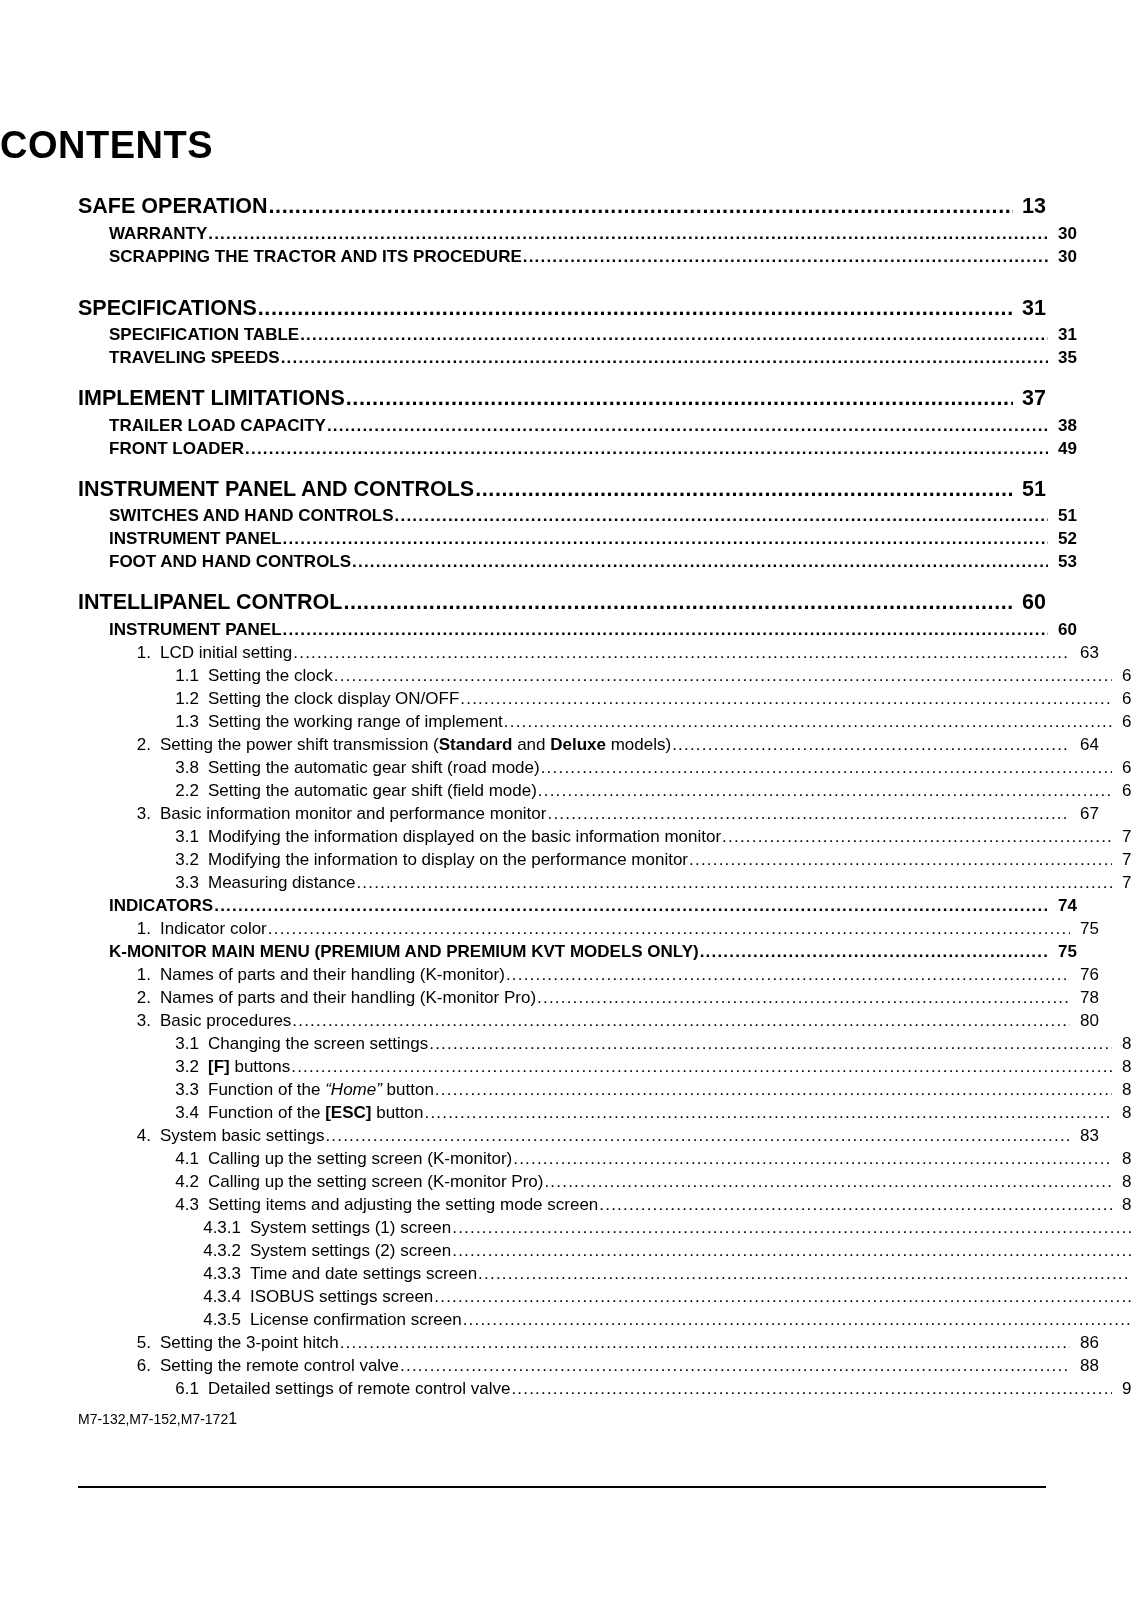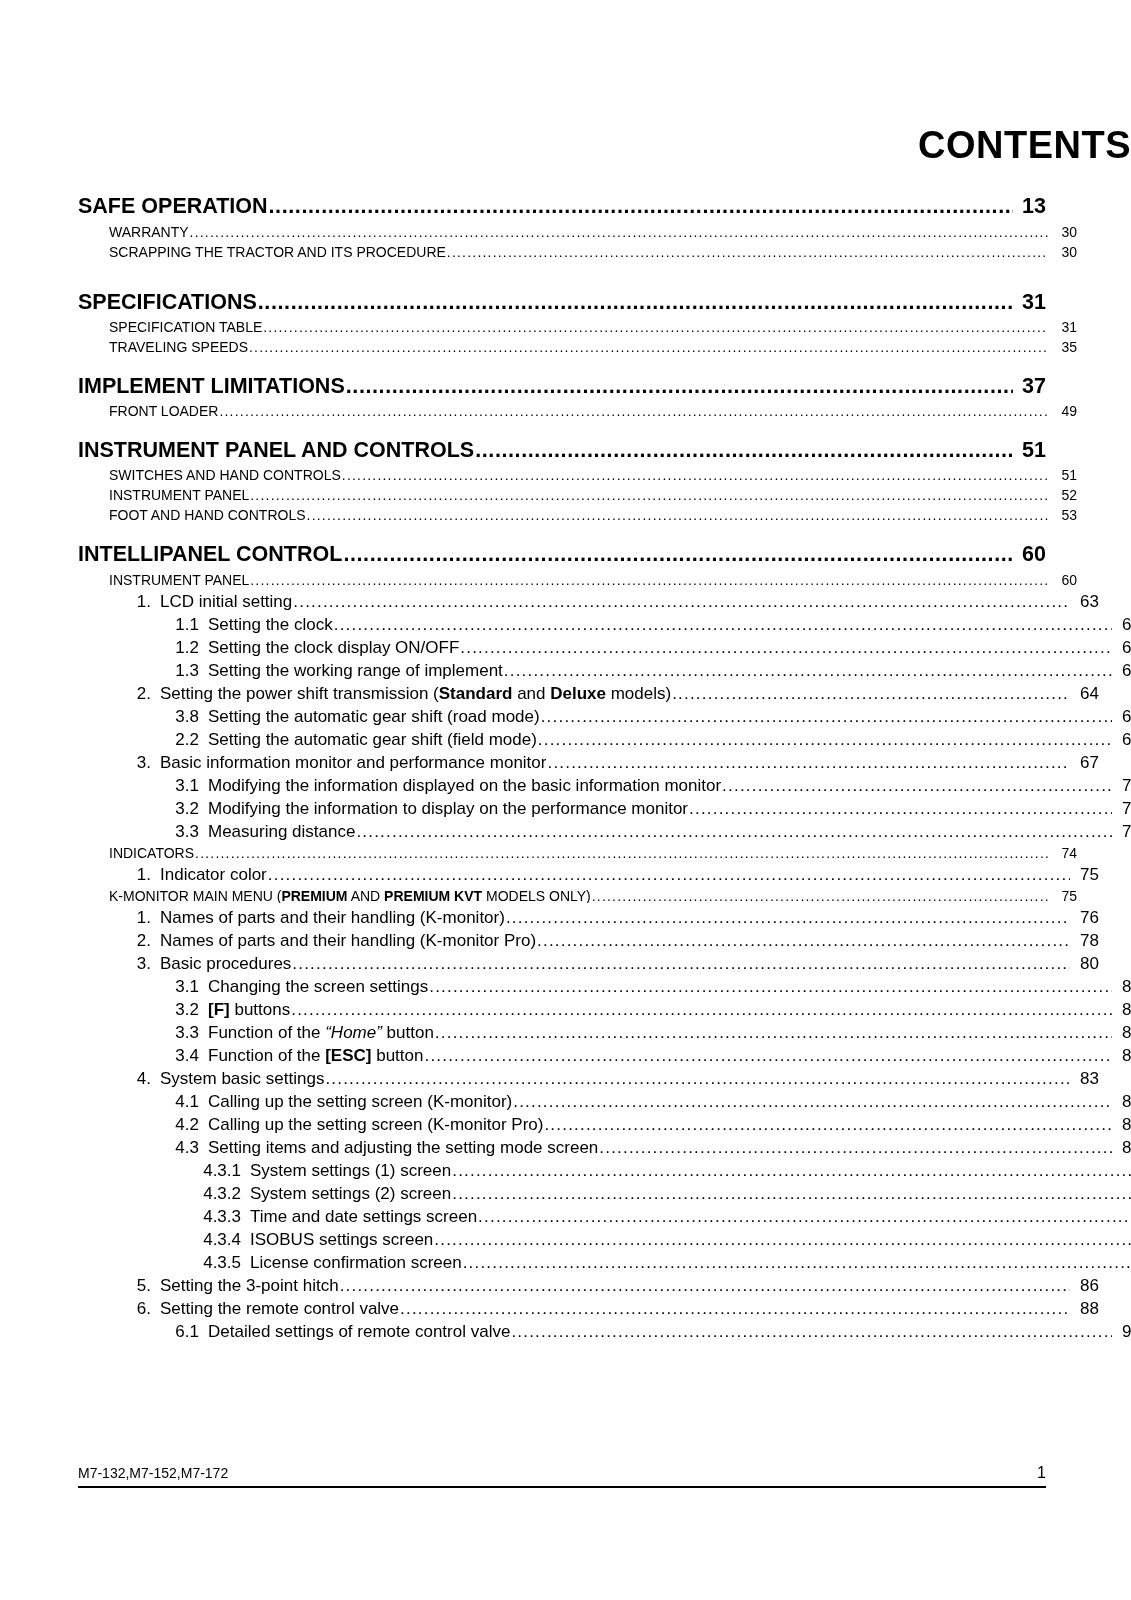--- a/index.html
+++ b/index.html
@@ -14,21 +14,21 @@
   }
   .page {
     position: relative;
     width: 1131px;
     height: 1600px;
     background: #ffffff;
     box-sizing: border-box;
     overflow: hidden;
   }
   .page-title {
-    text-align: right;
+    text-align: left;
     font-size: 38px;
     font-weight: bold;
     letter-spacing: 0.5px;
     margin: 0;
     padding-top: 126px;
     line-height: 1.0;
   }
   .toc {
     margin: 0;
     padding: 0;
@@ -79,22 +79,22 @@
     line-height: 1.0;
     margin-top: 22px;
     margin-bottom: 6px;
   }
   .lvl1 .toc-leader::after { letter-spacing: 0.6px; }
   .lvl1 .toc-page { min-width: 30px; }
   .lvl1.first { margin-top: 0; }
 
   
   .lvl2 {
-    font-size: 14px;
-    font-weight: normal;
+    font-size: 17px;
+    font-weight: bold;
     line-height: 1.0;
     margin-top: 6px;
     padding-left: 31px;
   }
   .lvl2 .toc-page { min-width: 26px; }
 
   
   .lvl3 {
     font-size: 17px;
     line-height: 1.0;
@@ -133,23 +133,22 @@
     left: 78px;
     right: 85px;
     top: 1486px;
     border-top: 2px solid #000;
     height: 0;
   }
   .footer {
     position: absolute;
     left: 78px;
     right: 85px;
-    top: 1464px;
+    top: 1410px;
     display: flex;
-    justify-content: space-between;
     align-items: baseline;
     font-size: 14px;
   }
   .footer-page {
     font-size: 16px;
   }
 </style>
 </head>
 <body>
 
@@ -185,20 +184,25 @@
       </li>
       <li class="toc-entry lvl2">
         <span class="toc-text"><span>TRAVELING SPEEDS</span></span>
         <span class="toc-leader"></span>
         <span class="toc-page">35</span>
       </li>
       <li class="toc-entry lvl1" style="margin-top: 22px;">
         <span class="toc-text"><span>IMPLEMENT LIMITATIONS</span></span>
         <span class="toc-leader"></span>
         <span class="toc-page">37</span>
+      </li>
+      <li class="toc-entry lvl2" style="margin-top: 7px;">
+        <span class="toc-text"><span>TRAILER LOAD CAPACITY</span></span>
+        <span class="toc-leader"></span>
+        <span class="toc-page">38</span>
       </li>
       <li class="toc-entry lvl2">
         <span class="toc-text"><span>FRONT LOADER</span></span>
         <span class="toc-leader"></span>
         <span class="toc-page">49</span>
       </li>
       <li class="toc-entry lvl1" style="margin-top: 22px;">
         <span class="toc-text"><span>INSTRUMENT PANEL AND CONTROLS</span></span>
         <span class="toc-leader"></span>
         <span class="toc-page">51</span>

